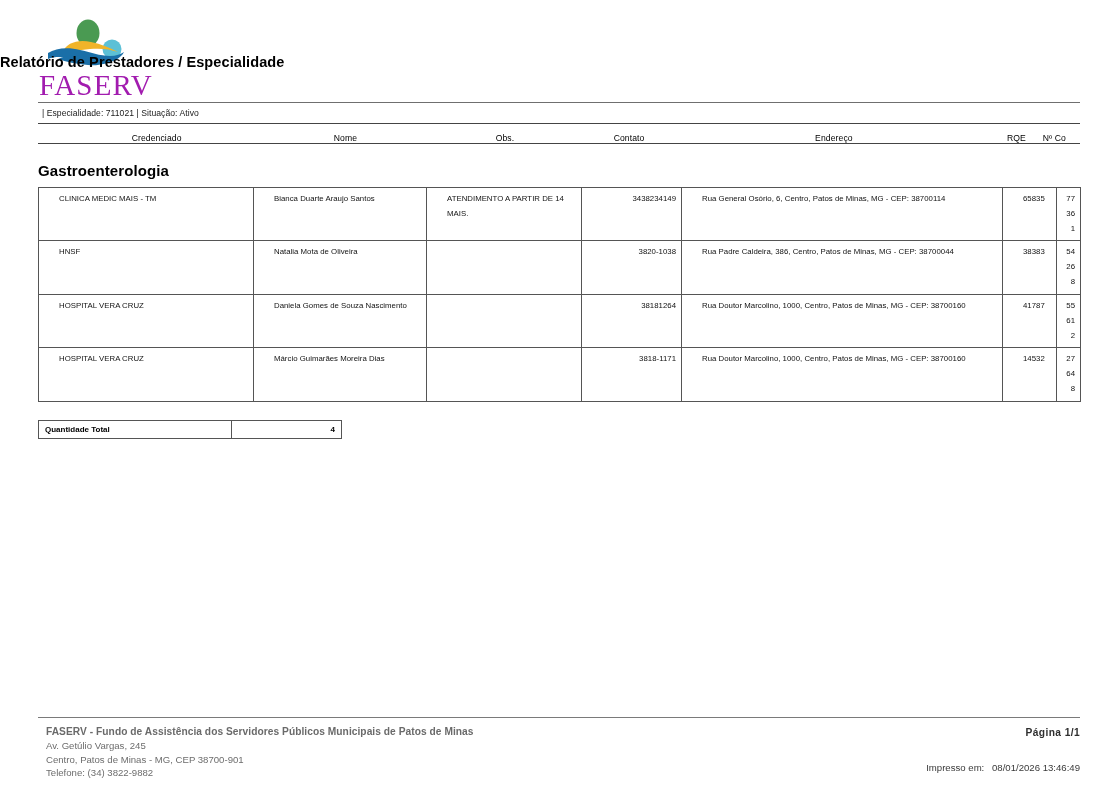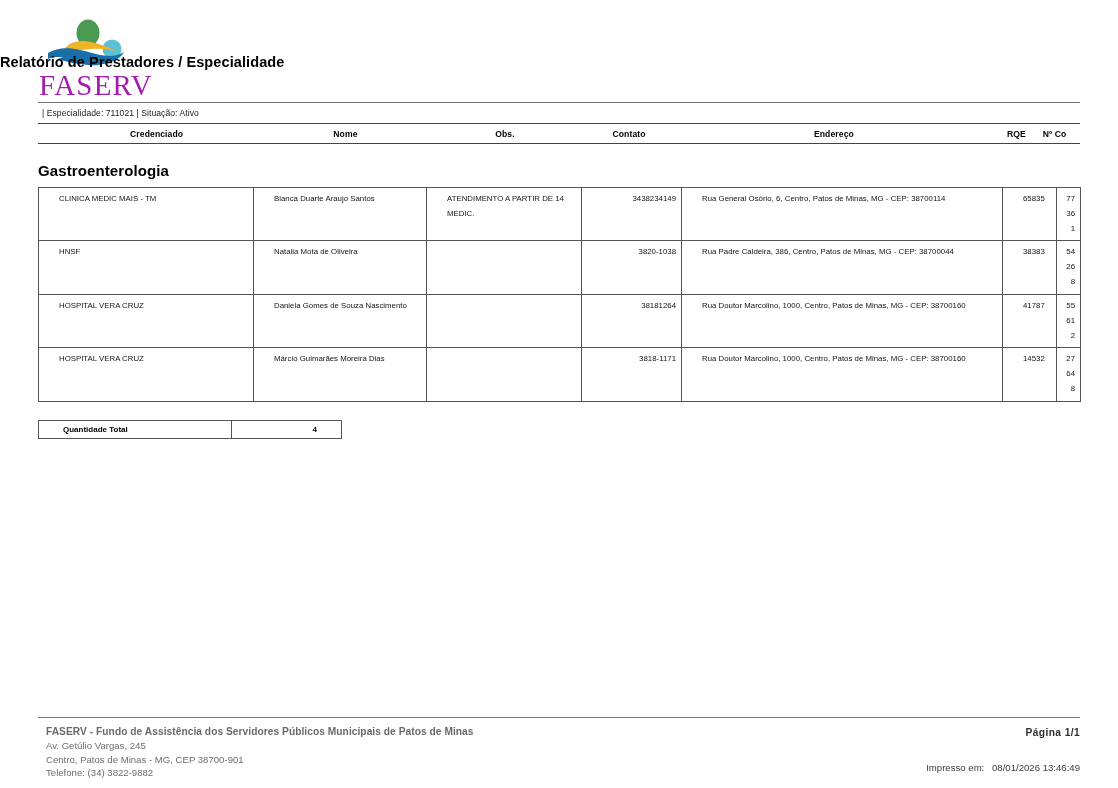--- a/index.html
+++ b/index.html
@@ -75,24 +75,24 @@
     padding: 5px 4px 5px 4px;
     font-size: 8.6px;
     color: #1a1a1a;
     letter-spacing: 0.05px;
   }
 
   
   .col-headers {
     margin: 0 52px;
     display: flex;
-    align-items: center;
+    align-items: flex-end;
     height: 19px;
     font-size: 8.6px;
-    font-weight: bold;
+    font-weight: normal;
     letter-spacing: 0.1px;
   }
   .col-headers .ch {
     text-align: center;
     white-space: nowrap;
     overflow: hidden;
   }
 
   
   .w-credenciado { width: 215px; }
@@ -142,21 +142,21 @@
   
   .total-table {
     margin: 18px 38px 0 38px;
     border-collapse: collapse;
     table-layout: fixed;
     font-size: 8px;
     font-weight: bold;
   }
   .total-table td {
     border: 1px solid #555555;
-    padding: 4px 24px;
+    padding: 4px 6px;
     height: 17px;
   }
   .total-label { width: 193px; text-align: left; }
   .total-value { width: 110px; text-align: right; }
 
   
   .report-footer {
     position: absolute;
     left: 0;
     right: 0;
@@ -255,21 +255,21 @@
     <col style="width:321px">
     <col style="width:54px">
     <col style="width:24px">
   </colgroup>
   <tbody>
     <tr>
       <td class="left">CLINICA MEDIC MAIS - TM</td>
       <td class="left">Bianca Duarte Araujo Santos</td>
       <td class="left">
         <span class="cell-line">ATENDIMENTO A PARTIR DE 14</span>
-        <span class="cell-line">MEDIC.</span>
+        <span class="cell-line">MAIS.</span>
       </td>
       <td class="num">3438234149</td>
       <td class="left">Rua General Osório, 6, Centro, Patos de Minas, MG - CEP: 38700114</td>
       <td class="left">65835</td>
       <td class="num">77361</td>
     </tr>
     <tr>
       <td class="left">HNSF</td>
       <td class="left">Natalia Mota de Oliveira</td>
       <td class="left"></td>

